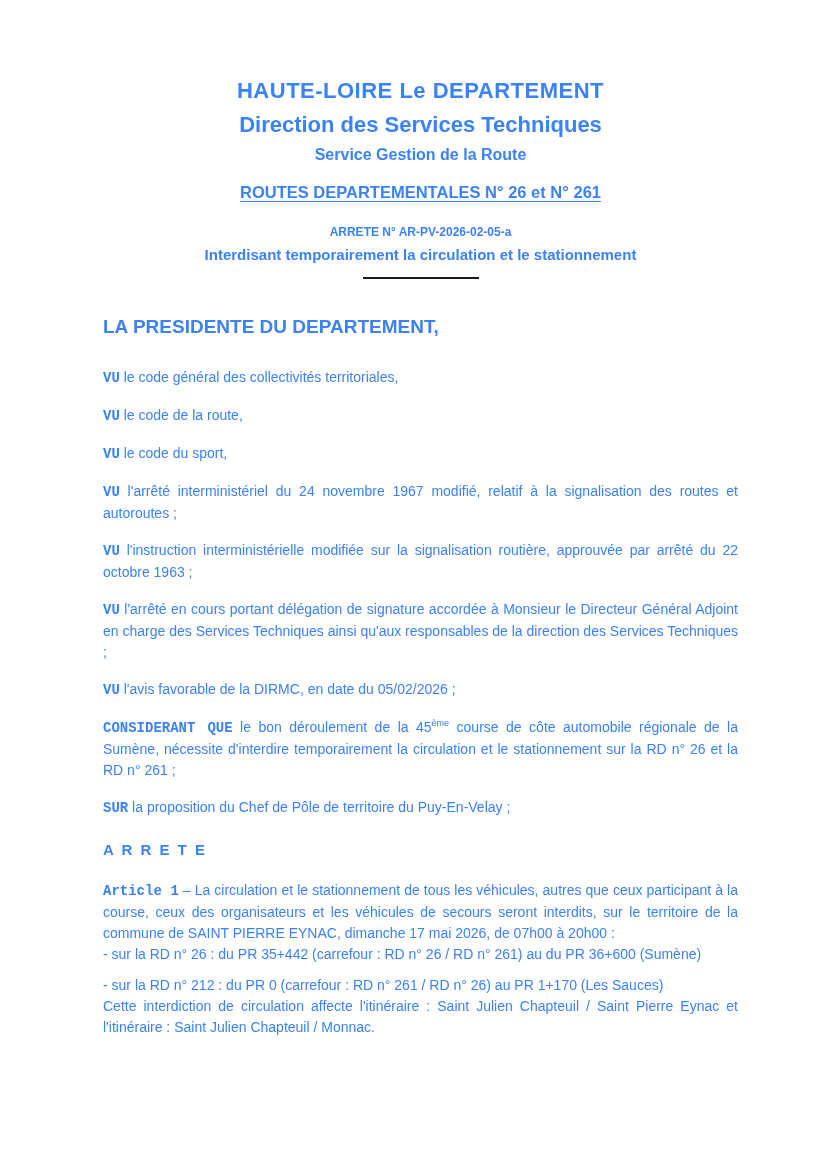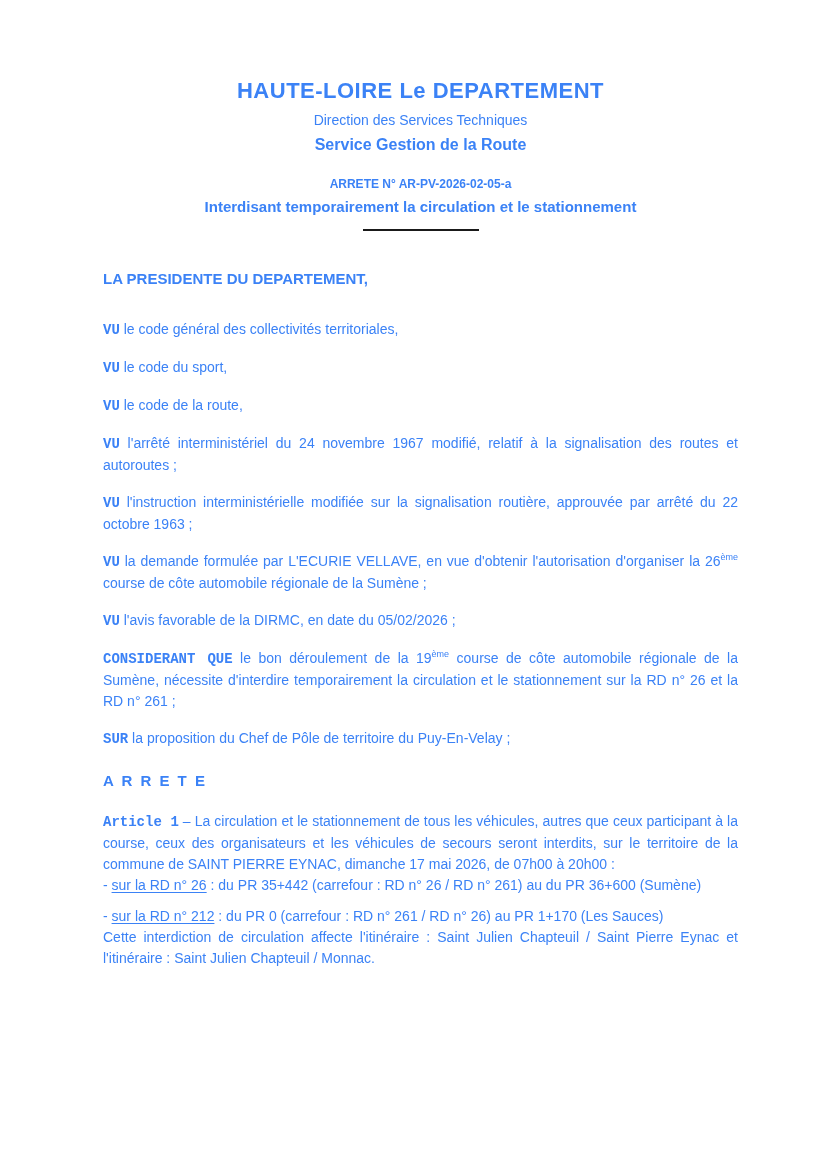--- a/index.html
+++ b/index.html
@@ -10,78 +10,79 @@
     height: 1169px;
     margin: 18px auto;
     background: #ffffff;
     color: #3b82f6;
     font-family: "Liberation Sans", "DejaVu Sans", sans-serif;
     padding: 60px 88px 40px 103px;
     overflow: hidden;
   }
   .hdr { text-align: center; }
   .hdr-dept    { font-size: 22px; font-weight: bold; letter-spacing: 0.5px; }
-  .hdr-dir     { font-size: 14px; font-weight: normal; margin-top: 8px; }
+  .hdr-dir     { font-size: 22px; font-weight: bold; margin-top: 8px; }
   .hdr-svc     { font-size: 16px; font-weight: bold; margin-top: 8px; }
   .hdr-routes  { font-size: 16.5px; font-weight: bold; margin-top: 19px; text-decoration: underline; text-underline-offset: 3px; }
   .hdr-ref     { font-size: 12px; font-weight: bold; margin-top: 23px; }
   .hdr-sub     { font-size: 15px; font-weight: bold; margin-top: 7px; }
   .sep {
     width: 116px; height: 0;
     border-bottom: 2px solid #1a1a1a;
     margin: 14px auto 0 auto;
   }
   .body-text { margin-top: 37px; font-size: 14px; line-height: 21px; }
-  .salutation { font-weight: bold; font-size: 15px; margin-bottom: 30px; }
+  .salutation { font-weight: bold; font-size: 19px; margin-bottom: 30px; }
   p.para { text-align: justify; margin: 0 0 16px 0; }
   p.para b { font-weight: bold; font-family: Liberation Mono, monospace; }
   .arrete-heading {
     text-align: left; font-weight: bold; font-size: 15px;
     letter-spacing: 2px; margin: 20px 0 20px 0;
   }
   .bullet { text-align: justify; margin: 0 0 0 0; }
   .bullet + .bullet-gap { height: 10px; }
-  .bullet .ul { text-decoration: underline; text-underline-offset: 2px; }
+  .bullet .ul { text-underline-offset: 2px; }
   .closing { margin-top: 18px; }
   sup { font-size: 9px; vertical-align: super; line-height: 0; }
 </style>
 </head>
 <body>
 
 <div class="page">
 
   <div class="hdr">
     <div class="hdr-dept">HAUTE-LOIRE Le DEPARTEMENT</div>
     <div class="hdr-dir">Direction des Services Techniques</div>
     <div class="hdr-svc">Service Gestion de la Route</div>
+    <div class="hdr-routes">ROUTES DEPARTEMENTALES N° 26 et N° 261</div>
     <div class="hdr-ref">ARRETE N° AR-PV-2026-02-05-a</div>
     <div class="hdr-sub">Interdisant temporairement la circulation et le stationnement</div>
     <div class="sep"></div>
   </div>
 
   <div class="body-text">
 
     <div class="salutation">LA PRESIDENTE DU DEPARTEMENT,</div>
 
     <p class="para"><b>VU</b> <span>le code général des collectivités territoriales,</span></p>
 
+    <p class="para"><b>VU</b> <span>le code de la route,</span></p>
+
     <p class="para"><b>VU</b> <span>le code du sport,</span></p>
-
-    <p class="para"><b>VU</b> <span>le code de la route,</span></p>
 
     <p class="para"><b>VU</b> <span>l'arrêté interministériel du 24 novembre 1967 modifié, relatif à la signalisation des routes et autoroutes ;</span></p>
 
     <p class="para"><b>VU</b> <span>l'instruction interministérielle modifiée sur la signalisation routière, approuvée par arrêté du 22 octobre 1963 ;</span></p>
 
+    <p class="para"><b>VU</b> <span>l'arrêté en cours portant délégation de signature accordée à Monsieur le Directeur Général Adjoint en charge des Services Techniques ainsi qu'aux responsables de la direction des Services Techniques ;</span></p>
 
-    <p class="para"><b>VU</b> <span>la demande formulée par L'ECURIE VELLAVE, en vue d'obtenir l'autorisation d'organiser la 26</span><sup>ème</sup><span> course de côte automobile régionale de la Sumène ;</span></p>
 
     <p class="para"><b>VU</b> <span>l'avis favorable de la DIRMC, en date du 05/02/2026 ;</span></p>
 
-    <p class="para"><b>CONSIDERANT QUE</b> <span>le bon déroulement de la 19</span><sup>ème</sup><span> course de côte automobile régionale de la Sumène, nécessite d'interdire temporairement la circulation et le stationnement sur la RD n° 26 et la RD n° 261 ;</span></p>
+    <p class="para"><b>CONSIDERANT QUE</b> <span>le bon déroulement de la 45</span><sup>ème</sup><span> course de côte automobile régionale de la Sumène, nécessite d'interdire temporairement la circulation et le stationnement sur la RD n° 26 et la RD n° 261 ;</span></p>
 
     <p class="para"><b>SUR</b> <span>la proposition du Chef de Pôle de territoire du Puy-En-Velay ;</span></p>
 
     <div class="arrete-heading">A R R E T E</div>
 
     <p class="para" style="margin-bottom:0;"><b>Article 1</b> <span>– La circulation et le stationnement de tous les véhicules, autres que ceux participant à la course, ceux des organisateurs et les véhicules de secours seront interdits, sur le territoire de la commune de SAINT PIERRE EYNAC, dimanche 17 mai 2026, de 07h00 à 20h00 :</span></p>
 
     <p class="bullet"><span>- </span><span class="ul">sur la RD n° 26</span><span> : du PR 35+442 (carrefour : RD n° 26 / RD n° 261) au du PR 36+600 (Sumène)</span></p>
 
     <div class="bullet-gap"></div>

